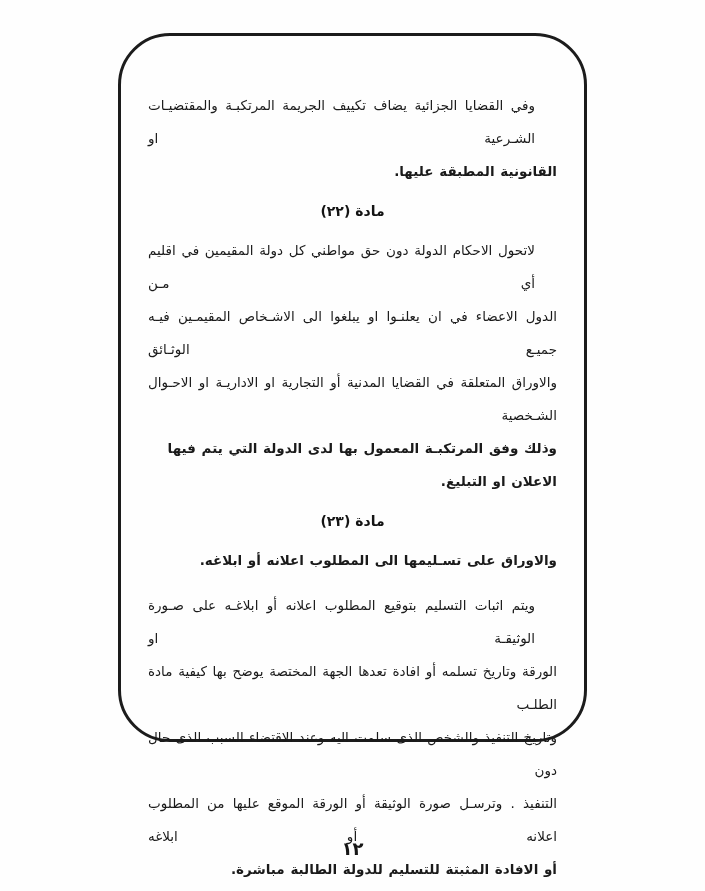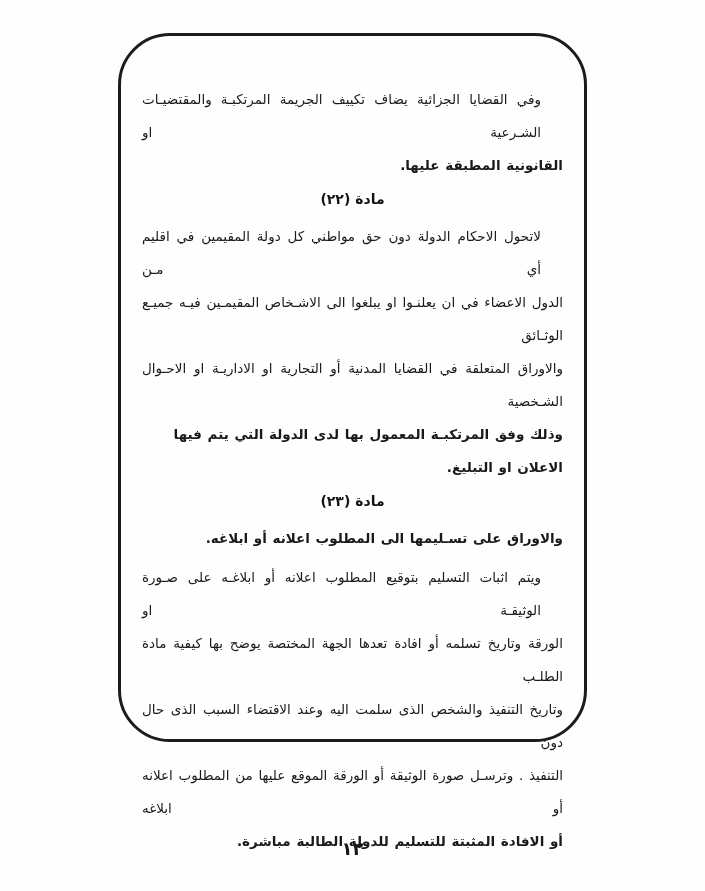--- a/index.html
+++ b/index.html
@@ -18,21 +18,21 @@
   .frame{
     position:absolute;
     left:118px;top:33px;
     width:469px;height:709px;
     box-sizing:border-box;
     border:3px solid #1c1c1c;
     border-radius:52px;
     padding:41px 15px 0 15px;
     direction:rtl;
   }
-  .para{margin:6px;}
+  .para{margin:12px;}
   .line{
     font-size:13.5px;
     line-height:33px;
     color:#1a1a1a;
     direction:rtl;
     word-spacing:1px;
   }
   .just{
     text-align:justify;
     text-align-last:justify;

